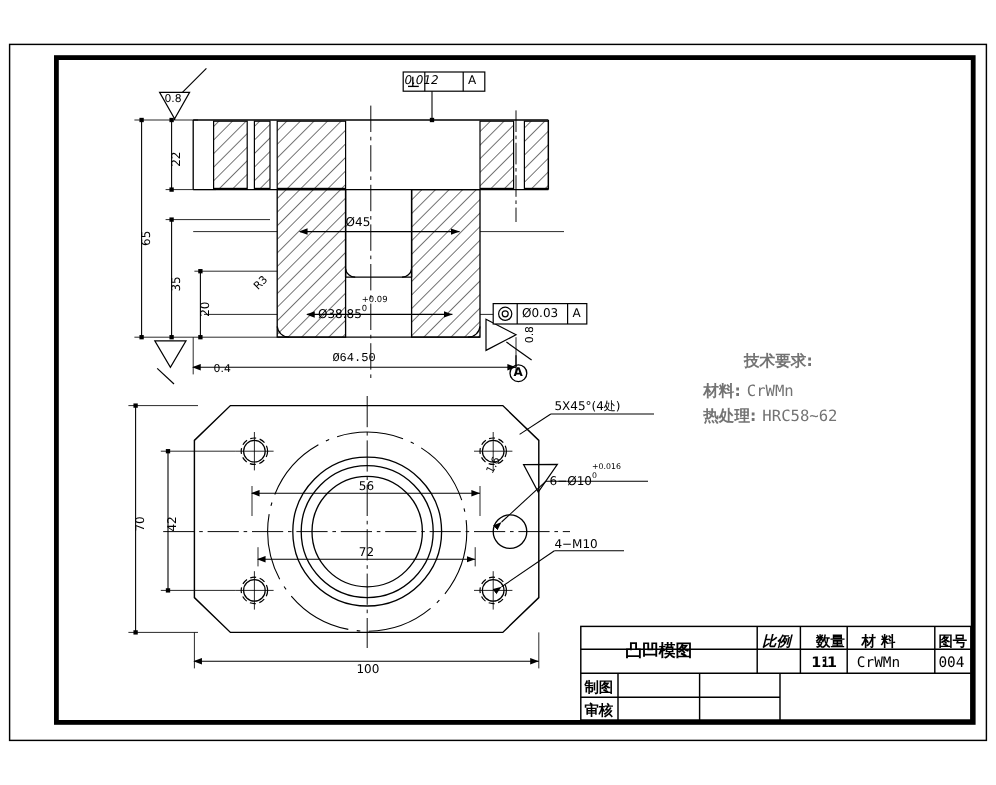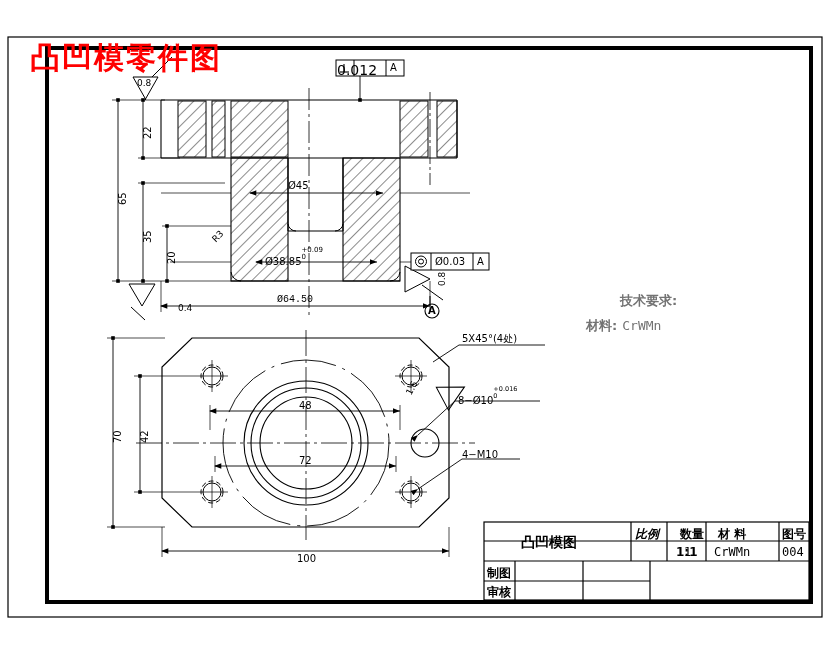--- a/index.html
+++ b/index.html
@@ -236,29 +236,32 @@
       <line x1="631" y1="522" x2="631" y2="561" stroke="#000" stroke-width="1.2"></line>
       <line x1="667" y1="522" x2="667" y2="561" stroke="#000" stroke-width="1.2"></line>
       <line x1="706" y1="522" x2="706" y2="561" stroke="#000" stroke-width="1.2"></line>
       <line x1="779" y1="522" x2="779" y2="561" stroke="#000" stroke-width="1.2"></line>
       <line x1="515" y1="561" x2="515" y2="600" stroke="#000" stroke-width="1.2"></line>
       <line x1="583" y1="561" x2="583" y2="600" stroke="#000" stroke-width="1.2"></line>
       <line x1="650" y1="561" x2="650" y2="600" stroke="#000" stroke-width="1.2"></line>
     </g>
   </svg>
 
-  <div id="title-red">凸凹模零件图</div>
 
   <div class="req reqb" style="left:620px;top:292px;">技术要求:</div>
   <div style="position:absolute;left:586px;top:315px;">
     <span class="req reqb" style="position:static;">材料:</span>
     <span class="req" style="position:static;font-family:'DejaVu Sans Mono','Liberation Mono',monospace;">CrWMn</span>
   </div>
-
-  <div class="txt" style="left:337px;top:62px;font-size:14px;">0.012</div>
+  <div style="position:absolute;left:586px;top:336px;">
+    <span class="req reqb" style="position:static;">热处理:</span>
+    <span class="req" style="position:static;font-family:'DejaVu Sans Mono','Liberation Mono',monospace;">HRC58~62</span>
+  </div>
+
+  <div class="txt" style="left:337px;top:62px;font-size:10px;font-style:italic;">0.012</div>
   <div class="txt" style="left:390px;top:62px;font-size:10px;">A</div>
   <div class="txt" style="left:435px;top:256px;font-size:10px;">Ø0.03</div>
   <div class="txt" style="left:477px;top:256px;font-size:10px;">A</div>
   <div class="txt" style="left:428px;top:305px;font-size:10px;font-weight:bold;">A</div>
 
   <div class="txt vert" style="left:117px;top:205px;">65</div>
   <div class="txt vert" style="left:142px;top:139px;">22</div>
   <div class="txt vert" style="left:142px;top:243px;">35</div>
   <div class="txt vert" style="left:166px;top:264px;">20</div>
   <div class="txt" style="left:288px;top:180px;">Ø45</div>
@@ -270,29 +273,29 @@
     </span>
   </div>
 
   <div class="txt" style="left:277px;top:294px;font-family:Liberation Mono, monospace;">Ø64.50</div>
   <div class="txt" style="left:210px;top:237px;transform:rotate(-45deg);transform-origin:0 0;font-size:9px;">R3</div>
 
   <div class="txt" style="left:137px;top:78px;font-size:9px;">0.8</div>
   <div class="txt" style="left:178px;top:303px;font-size:9px;">0.4</div>
   <div class="txt vert" style="left:437px;top:286px;font-size:9px;">0.8</div>
 
-  <div class="txt" style="left:299px;top:400px;">48</div>
+  <div class="txt" style="left:299px;top:400px;">56</div>
   <div class="txt" style="left:299px;top:455px;">72</div>
   <div class="txt vert" style="left:139px;top:443px;">42</div>
   <div class="txt vert" style="left:112px;top:443px;">70</div>
   <div class="txt" style="left:297px;top:553px;">100</div>
 
   <div class="txt" style="left:462px;top:332px;font-size:10px;">5X45°(4处)</div>
   <div style="position:absolute;left:458px;top:389px;">
-    <span class="txt" style="position:static;">8−Ø10</span><span style="display:inline-block;vertical-align:top;position:relative;top:-3px;">
+    <span class="txt" style="position:static;">6−Ø10</span><span style="display:inline-block;vertical-align:top;position:relative;top:-3px;">
       <span class="txt" style="position:static;display:block;font-size:6.5px;line-height:7px;">+0.016</span>
       <span class="txt" style="position:static;display:block;font-size:6.5px;line-height:7px;">0</span>
     </span>
   </div>
   <div class="txt" style="left:462px;top:449px;font-size:10px;">4−M10</div>
   <div class="txt" style="left:404px;top:392px;font-size:9px;transform:rotate(-62deg);transform-origin:0 0;">1.6</div>
 
   <div class="tb" style="left:521px;top:534px;font-size:14px;">凸凹模图</div>
   <div class="tb" style="left:635px;top:526px;font-style:italic;">比例</div>
   <div class="tb" style="left:634px;top:526px;margin-left:46px;">数量</div>

